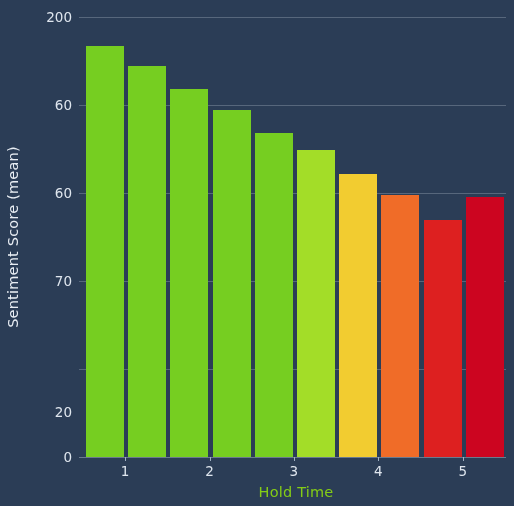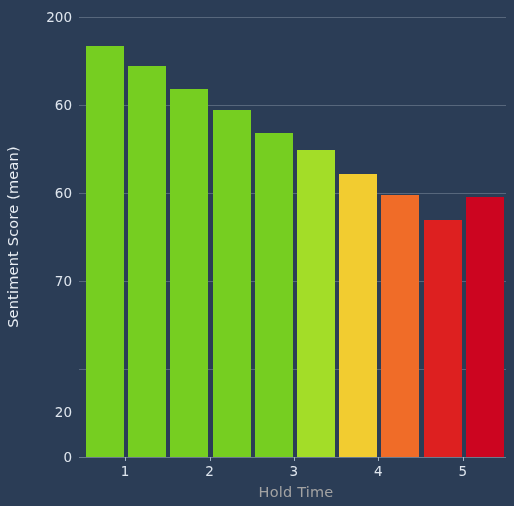--- a/index.html
+++ b/index.html
@@ -37,21 +37,21 @@
     font-size: 14.5px;
     letter-spacing: 0.2px;
     white-space: nowrap;
   }
   .xlabel {
     position: absolute;
     left: 86px;
     top: 484px;
     width: 420px;
     text-align: center;
-    color: #a3a3a3;
+    color: #84cc16;
     font-size: 14.5px;
     letter-spacing: 0.2px;
   }
 
   
   .plot {
     position: absolute;
     left: 79px;
     top: 17px;
     width: 427px;

